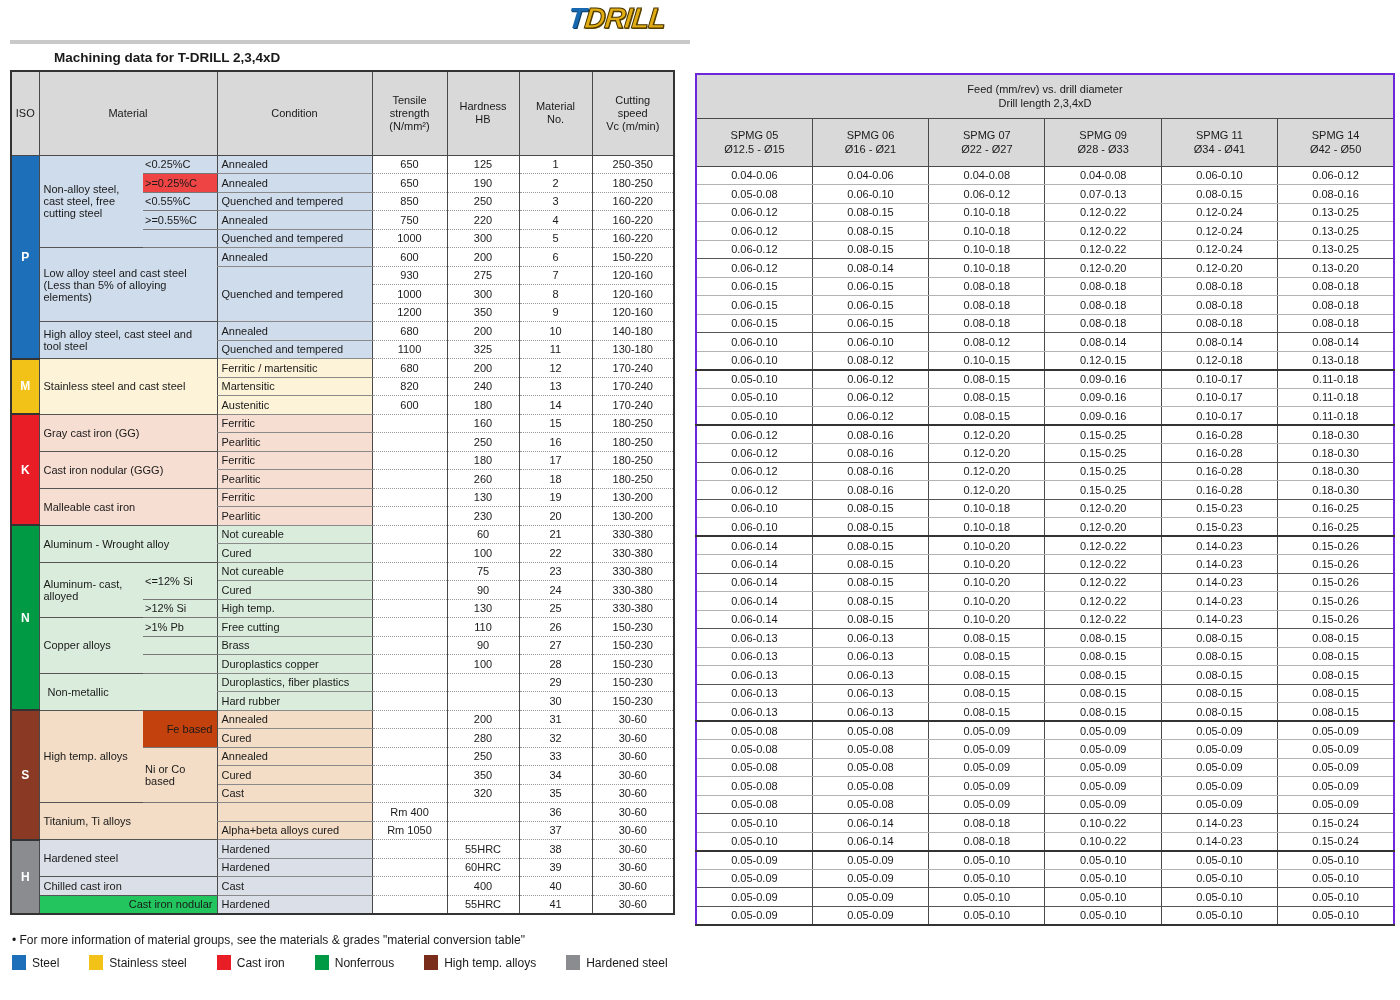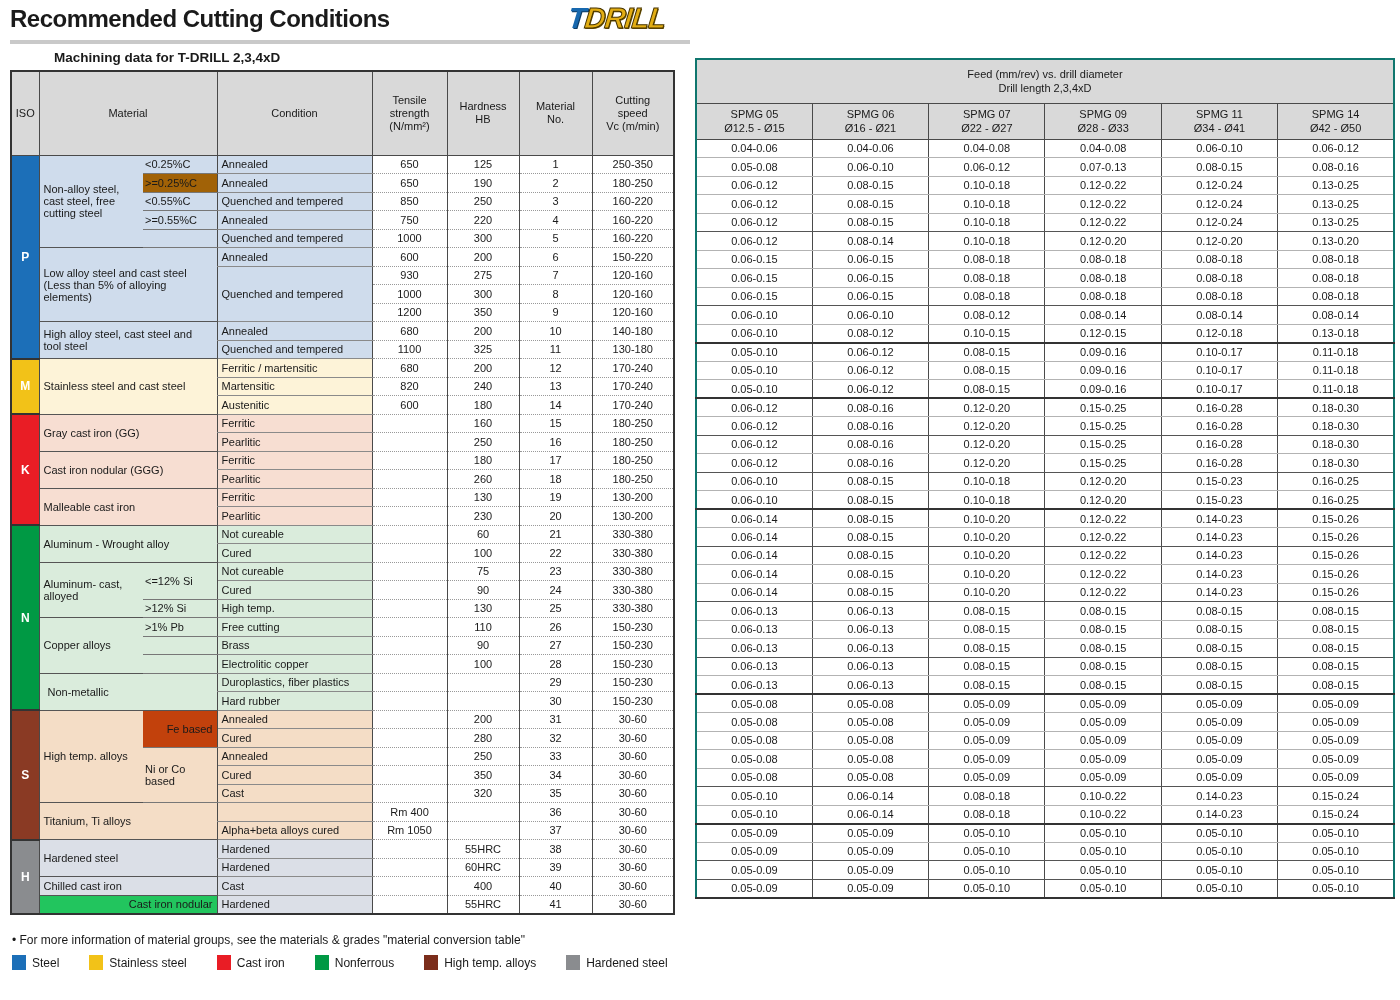--- a/index.html
+++ b/index.html
@@ -19,41 +19,40 @@
 
   .lt{position:absolute;left:10px;top:70px;width:663px;border:2px solid #333;}
   .lt th{background:#d9d9d9;border:1px solid #4a4a4a;font-size:11px;font-weight:normal;text-align:center;vertical-align:middle;white-space:pre-line;height:84px;line-height:13px;padding:2px;}
   .lt td{font-size:11px;height:18.5px;line-height:12px;padding:1px 4px;vertical-align:middle;border-left:1px solid #4a4a4a;border-right:1px solid #4a4a4a;}
   .lt td.iso{color:#fff;font-weight:bold;text-align:center;font-size:12px;border-bottom:2px solid #333;padding:0;}
   .lt td.mat{border-right:none;border-bottom:1px solid #555;}
   .lt td.sub{border-left:none;border-bottom:1px solid #777;padding-left:2px;}
   .lt td.cond{border-bottom:1px solid #8a8a8a;}
   .lt td.data{text-align:center;border-bottom:1px dotted #999;}
 
-  .rt{position:absolute;left:695px;top:58px;width:700px;border:2px solid #0f766e;}
+  .rt{position:absolute;left:695px;top:73px;width:700px;border:2px solid #6d28d9;}
   .rt th{background:#d9d9d9;border:1px solid #4a4a4a;font-size:11px;font-weight:normal;text-align:center;vertical-align:middle;white-space:pre-line;line-height:14px;padding:2px;}
   .rt th.feedtitle{height:44px;}
-  .rt th.colhead{height:36px;margin-left:20px;}
+  .rt th.colhead{height:48px;margin-left:20px;}
   .rt td{font-size:11px;height:18.5px;line-height:12px;text-align:center;vertical-align:middle;border-left:1px solid #4a4a4a;border-right:1px solid #4a4a4a;border-bottom:1px solid #b3b3b3;padding:1px 2px;}
 
   tr.mat-end > td{border-bottom:1px solid #555;}
   tr.iso-end > td{border-bottom:2px solid #333;}
 
   .footnote{position:absolute;left:12px;top:933px;font-size:12px;}
   .legend{position:absolute;left:12px;top:955px;display:flex;align-items:flex-end;}
   .legend-item{display:flex;align-items:center;margin-right:30px;}
   .legend-item .sw{width:14px;height:15px;margin-right:6px;}
   .legend-item .sw.hatch{background-image:repeating-linear-gradient(45deg,rgba(255,255,255,.25) 0 2px,rgba(0,0,0,.12) 2px 4px);}
   .legend-item .lbl{font-size:12px;}
 </style>
 </head>
 <body>
 
 <div id="page">
-  <div class="title">Recommended Cutting Conditions</div>
   <div class="logo"><span class="t">T</span><span class="drill">DRILL</span></div>
   <div class="rule"></div>
   <div class="subtitle">Machining data for T-DRILL 2,3,4xD</div>
 
   <table class="lt">
     <colgroup>
       <col style="width:28px">
         <col style="width:104px">
         <col style="width:74px">
         <col style="width:155px">
@@ -84,21 +83,21 @@
           <td class="iso" rowspan="11" style="background: rgb(28, 111, 184);">P</td>
           <td class="mat" rowspan="5" style="background: rgb(207, 220, 236);">Non-alloy steel, cast steel, free cutting steel</td>
           <td class="sub" rowspan="1" style="background: rgb(207, 220, 236);">&lt;0.25%C</td>
           <td class="cond" style="background: rgb(207, 220, 236);">Annealed</td>
           <td class="data">650</td>
           <td class="data">125</td>
           <td class="data">1</td>
           <td class="data">250-350</td>
         </tr>
         <tr>
-          <td class="sub" rowspan="1" style="background: #a16207;">&gt;=0.25%C</td>
+          <td class="sub" rowspan="1" style="background: #ef4444;">&gt;=0.25%C</td>
           <td class="cond" style="background: rgb(207, 220, 236);">Annealed</td>
           <td class="data">650</td>
           <td class="data">190</td>
           <td class="data">2</td>
           <td class="data">180-250</td>
         </tr>
         <tr>
           <td class="sub" rowspan="1" style="background: rgb(207, 220, 236);">&lt;0.55%C</td>
           <td class="cond" style="background: rgb(207, 220, 236);">Quenched and tempered</td>
           <td class="data">850</td>
@@ -285,21 +284,21 @@
         <tr>
           <td class="sub" rowspan="1" style="background: rgb(218, 236, 220);"></td>
           <td class="cond" style="background: rgb(218, 236, 220);">Brass</td>
           <td class="data"></td>
           <td class="data">90</td>
           <td class="data">27</td>
           <td class="data">150-230</td>
         </tr>
         <tr class="mat-end">
           <td class="sub" rowspan="1" style="background: rgb(218, 236, 220);"></td>
-          <td class="cond" style="background: rgb(218, 236, 220);">Electrolitic copper</td>
+          <td class="cond" style="background: rgb(218, 236, 220);">Duroplastics copper</td>
           <td class="data"></td>
           <td class="data">100</td>
           <td class="data">28</td>
           <td class="data">150-230</td>
         </tr>
         <tr>
           <td class="mat" rowspan="2" colspan="2" style="background: rgb(218, 236, 220); padding-left: 8px;">Non-metallic</td>
           <td class="cond" style="background: rgb(218, 236, 220);">Duroplastics, fiber plastics</td>
           <td class="data"></td>
           <td class="data"></td>

